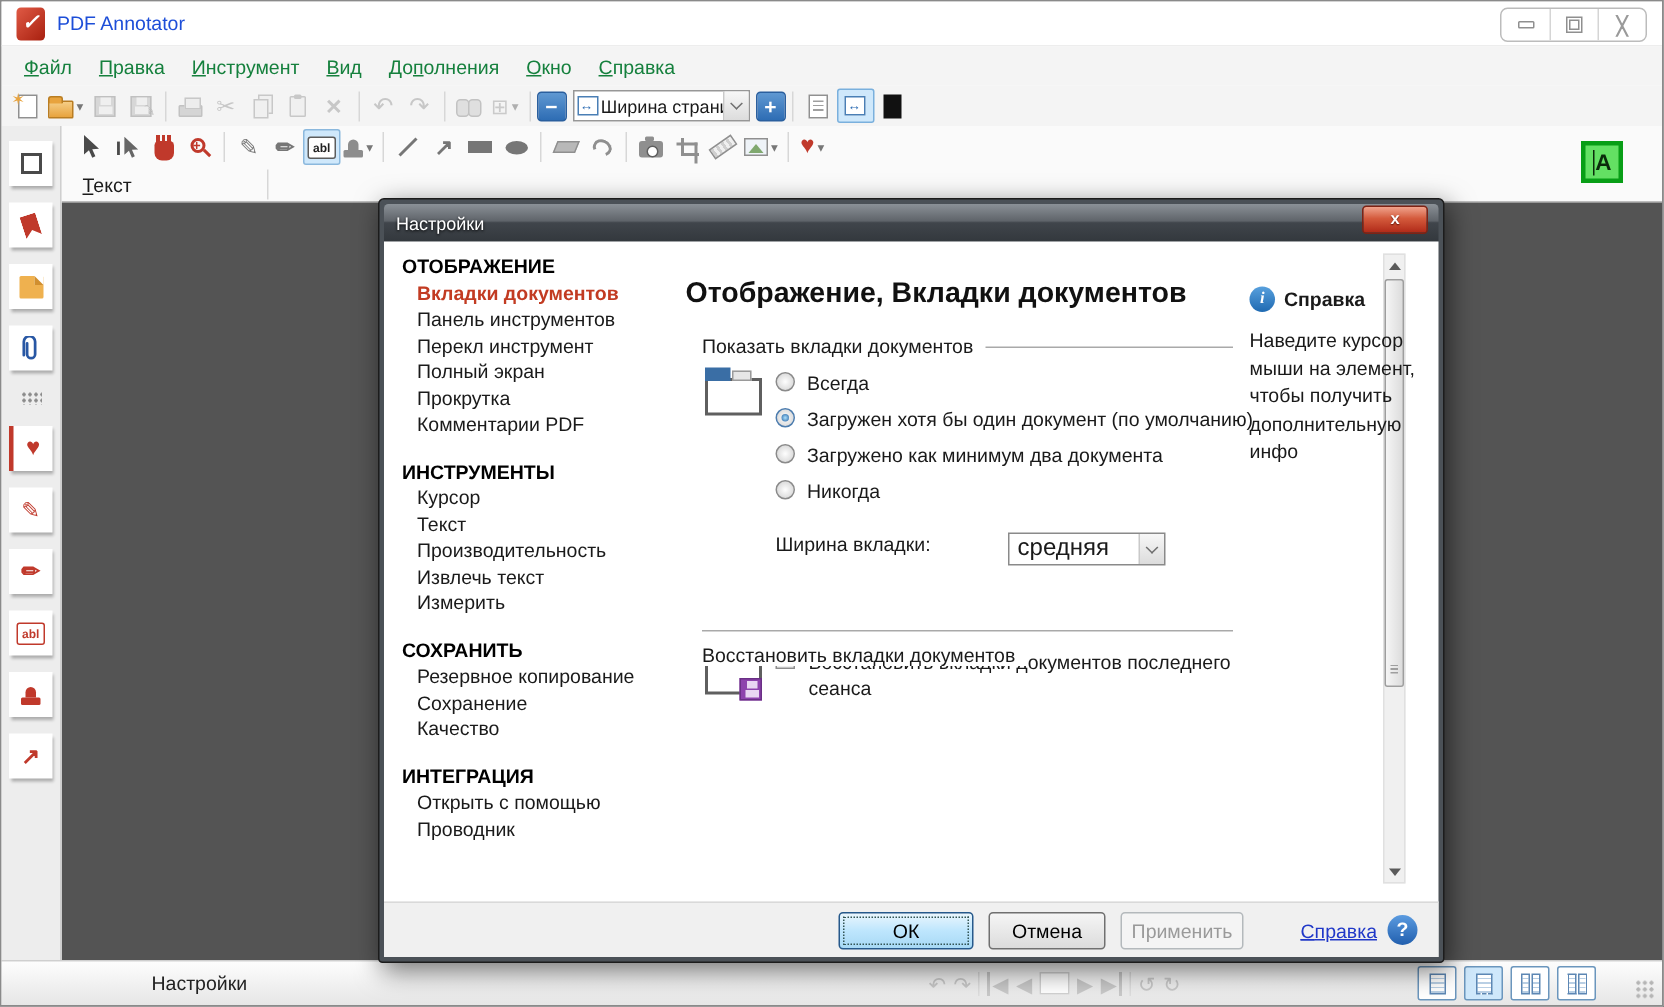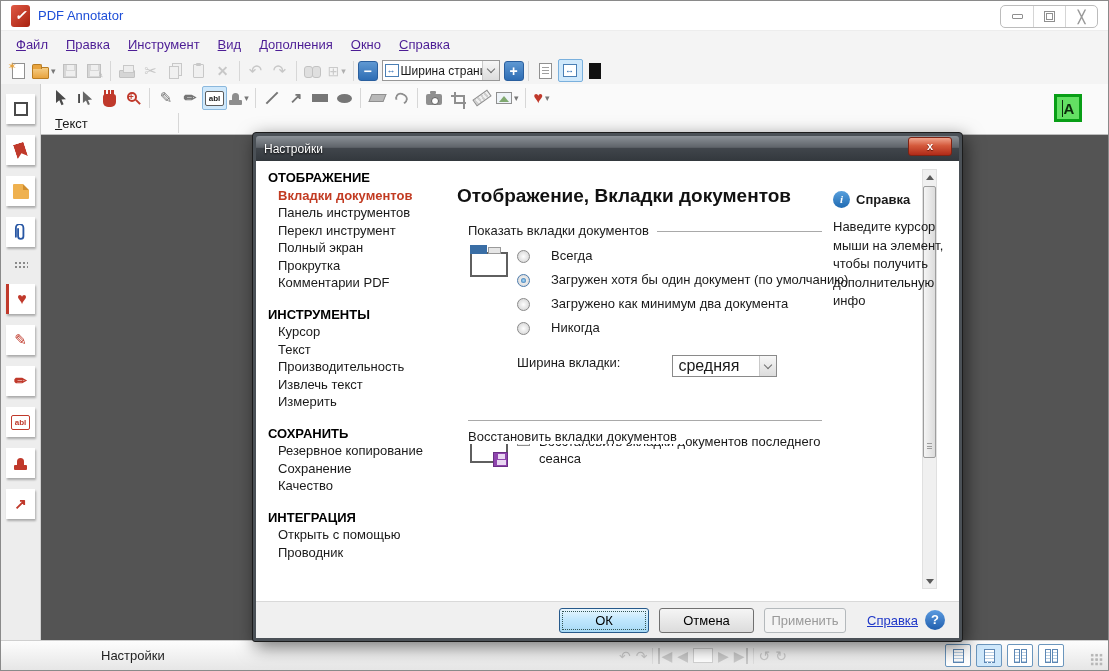--- a/index.html
+++ b/index.html
@@ -21,21 +21,21 @@
   .win-controls { position:absolute; right:10px; top:4px; display:flex; border:1px solid #bcbcbc; border-radius:5px; overflow:hidden; background:#fff; }
   .win-btn { width:32px; height:21px; display:flex; align-items:center; justify-content:center; color:#8f8f8f; }
   .win-btn + .win-btn { border-left:1px solid #d5d5d5; }
   .glyph-min { width:11px; height:5px; border:1px solid #8f8f8f; border-radius:1px; }
   .glyph-max { width:11px; height:11px; border:1px solid #8f8f8f; display:flex; align-items:center; justify-content:center; }
   .glyph-max::after { content:""; width:5px; height:5px; border:1px solid #8f8f8f; }
   .glyph-close { font-size:12px; font-weight:bold; color:#9a9a9a; }
 
   
   .menubar { height:26px; background:#f4f4f4; display:flex; align-items:center; padding-left:6px; }
-  .menu-item { padding:4px 9px; font-size:13px; color:#4c1d95;text-align:right; }
+  .menu-item { padding:4px 9px; font-size:13px; color:#15803d;text-align:right; }
 
   
   .toolbar1 { height:27px; background:#f4f4f4; display:flex; align-items:center; padding-left:5px; }
   .tb { height:24px; min-width:24px; display:inline-flex; align-items:center; justify-content:center; border-radius:2px; padding:0 2px; }
   .sep { width:1px; height:20px; background:#d7d7d7; margin:0 4px; flex:none; }
   .caret { font-size:9px; color:#777; margin-left:2px; }
   .dis { opacity:.55; filter:grayscale(1); }
 
   .csspage { width:13px; height:16px; background:#fff; border:1px solid #909090; position:relative; }
   .csspage.lines::before { content:""; position:absolute; left:2px; right:2px; top:3px; height:9px;
@@ -167,34 +167,34 @@
   .group-label { position:absolute; font-size:13px; background:#fff; padding-right:8px; z-index:2; color:#1a1a1a; }
   .hr-line { position:absolute; height:1px; background:#a9a9a9; width:354px; left:13px; }
   .tabicon { position:absolute; width:40px; height:32px; }
   .tabicon .win { position:absolute; left:0; top:7px; width:38px; height:25px; border:2px solid #5f5f5f; background:#fff; }
   .tabicon .t1 { position:absolute; left:0; top:0; width:17px; height:9px; background:#3a6ea5; }
   .tabicon .t2 { position:absolute; left:18px; top:2px; width:13px; height:7px; background:#e6e6e6; border:1px solid #9a9a9a; }
   .tabicon .disk { position:absolute; right:2px; bottom:-4px; width:15px; height:15px; background:#8e44ad; border:1px solid #6a2f85; }
   .tabicon .disk::before { content:""; position:absolute; top:1px; left:4px; width:7px; height:5px; background:#e9d7f2; }
   .tabicon .disk::after { content:""; position:absolute; bottom:1px; left:3px; width:9px; height:5px; background:#e9d7f2; }
 
-  .radio-row { position:absolute; left:62px; display:flex; align-items:flex-end; gap:21px; font-size:13px; }
+  .radio-row { position:absolute; left:62px; display:flex; align-items:flex-start; gap:8px; font-size:13px; }
   .radio { width:13px; height:13px; border-radius:50%; border:1px solid #8a8a8a; background:radial-gradient(#fefefe,#cfcfcf); flex:none; position:relative; }
   .radio.checked { border-color:#4c7cae; }
   .radio.checked::after { content:""; position:absolute; left:3px; top:3px; width:5px; height:5px; border-radius:50%; background:radial-gradient(#9fd4f5 10%,#1d5c9e); }
   .field-row { position:absolute; left:62px; display:flex; align-items:flex-start; font-size:13px; }
   .combo { display:flex; align-items:center; width:105px; height:22px; border:1px solid #8a8a8a; background:#fff; margin-left:52px; }
   .combo-text { flex:1; padding-left:5px; font-size:16px; }
   .checkbox { width:13px; height:13px; border:1px solid #8e8e8e; background:linear-gradient(#fdfdfd,#ededed); flex:none; }
   .check-row { position:absolute; left:62px; display:flex; gap:9px; font-size:13px; width:320px; line-height:17px; }
 
   .dlg-footer { height:37px; background:#f0f0f0; border-top:1px solid #d9d9d9; display:flex; align-items:center; padding-left:303px; flex:none; }
   .btn { height:25px; border-radius:3px; font-size:13px; text-align:center; margin-right:10px; }
   .btn-ok { width:90px; background:linear-gradient(#eaf6fd,#bee6fd 50%,#a7d9f5); border:1px solid #26598b; outline:1px dotted #355; outline-offset:-4px; color:#000; }
-  .btn-cancel { width:95px; background:linear-gradient(#f5f5f5,#dcdcdc); border:1px solid #707070; color:#000; }
+  .btn-cancel { width:78px; background:linear-gradient(#f5f5f5,#dcdcdc); border:1px solid #707070; color:#000; }
   .btn-apply { width:82px; background:#f4f4f4; border:1px solid #b4b9bc; color:#9a9a9a; }
   .help-link { margin-left:auto; color:#2038c8; text-decoration:underline; font-size:13px; }
   .qmark { width:20px; height:20px; border-radius:50%; background:linear-gradient(#5b9be0,#215fae); color:#fff; font:bold 13px/20px "Liberation Sans", sans-serif; text-align:center; margin:0 14px 0 7px; flex:none; }
 </style>
 </head>
 <body>
 
 <div class="titlebar">
   <div class="logo">✓</div>
   <div class="app-title">PDF Annotator</div>

